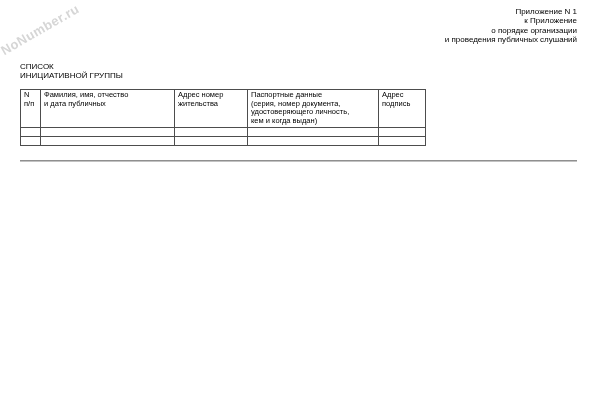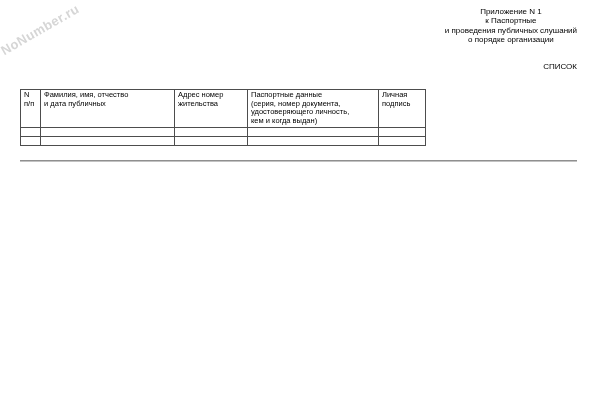--- a/index.html
+++ b/index.html
@@ -29,33 +29,33 @@
     transform-origin: 0 50%;
     white-space: nowrap;
     user-select: none;
   }
 
   
   .header-note {
     position: absolute;
     top: 7px;
     right: 23px;
-    text-align: center;
+    text-align: right;
     font-size: 8px;
     line-height: 9.3px;
     white-space: nowrap;
   }
 
   
   .doc-title {
     position: absolute;
     left: 20px;
     top: 62px;
     width: 557px;
-    text-align: right;
+    text-align: left;
     font-size: 8px;
     line-height: 9px;
   }
 
   
   .members-table {
     position: absolute;
     left: 20px;
     top: 89px;
     border-collapse: collapse;
@@ -96,27 +96,28 @@
     border-bottom: 1px solid #c2c2c2;
   }
 </style>
 </head>
 <body>
 
 <div class="watermark">NoNumber.ru</div>
 
 <div class="header-note">
   <div>Приложение N 1</div>
-  <div>к Паспортные</div>
+  <div>к Приложение</div>
+  <div>о порядке организации</div>
   <div>и проведения публичных слушаний</div>
-  <div>о порядке организации</div>
 </div>
 
 <div class="doc-title">
   <div>СПИСОК</div>
+  <div>ИНИЦИАТИВНОЙ ГРУППЫ</div>
 </div>
 
 <table class="members-table">
   <colgroup>
     <col class="c1">
       <col class="c2">
       <col class="c3">
       <col class="c4">
       <col class="c5">
   </colgroup>
@@ -125,21 +126,21 @@
       <th>N
 п/п</th>
       <th>Фамилия, имя, отчество
 и дата публичных</th>
       <th>Адрес номер
 жительства</th>
       <th>Паспортные данные
 (серия, номер документа,
 удостоверяющего личность,
 кем и когда выдан)</th>
-      <th>Личная
+      <th>Адрес
 подпись</th>
     </tr>
   </thead>
   <tbody>
       <tr>
         <td></td>
         <td></td>
         <td></td>
         <td></td>
         <td></td>

